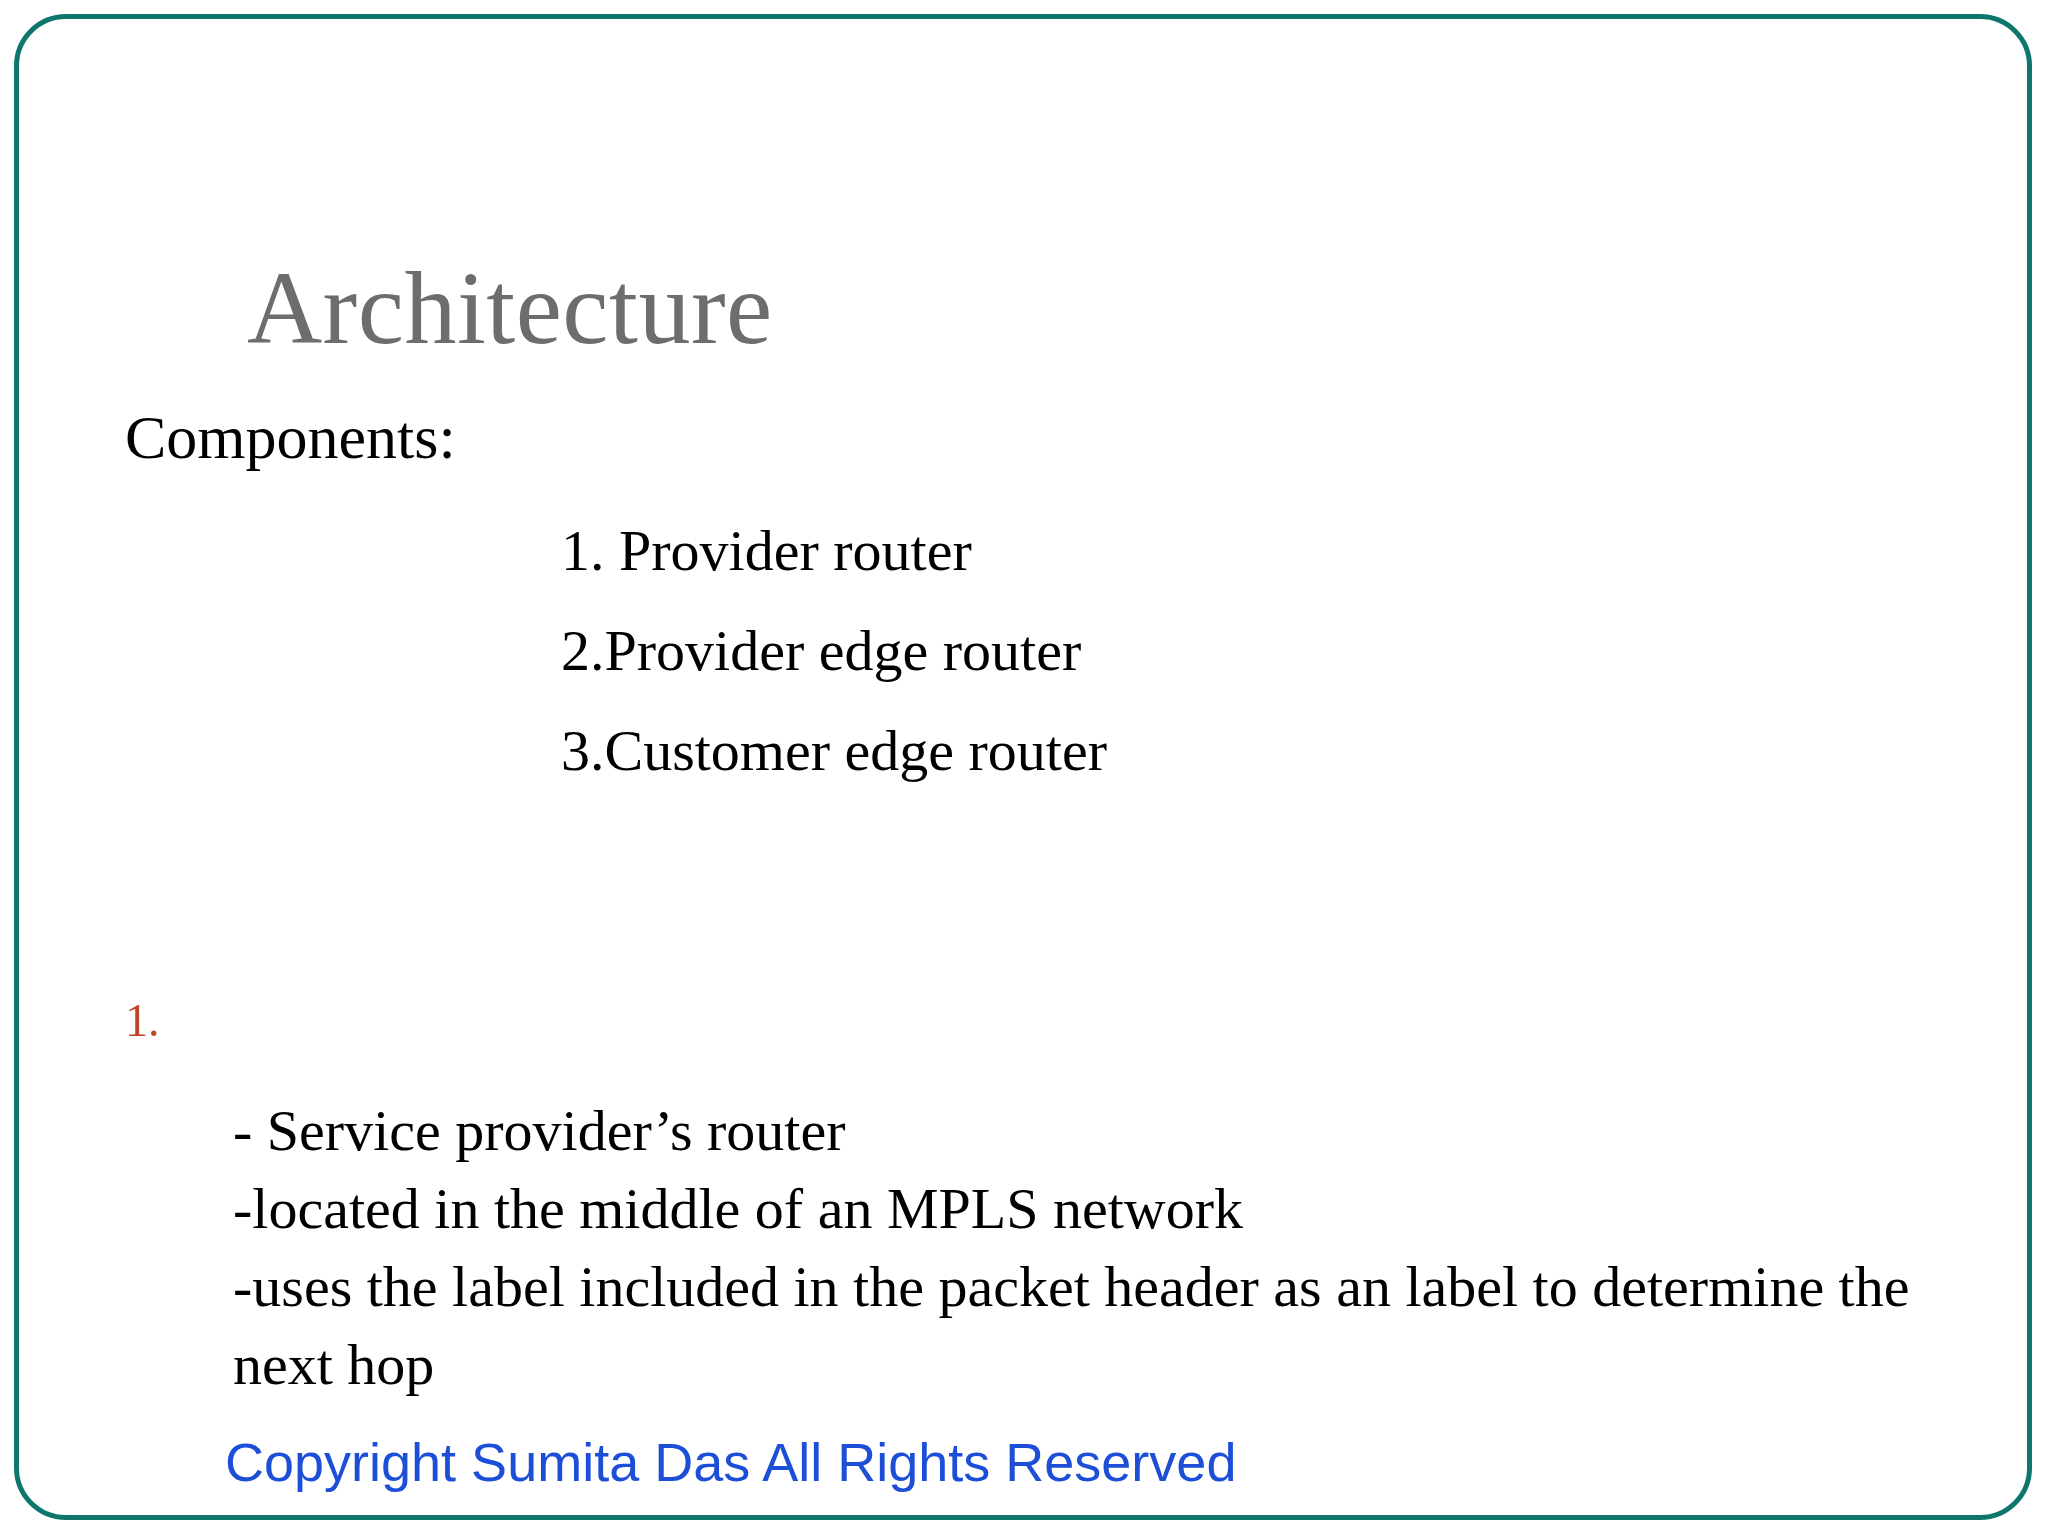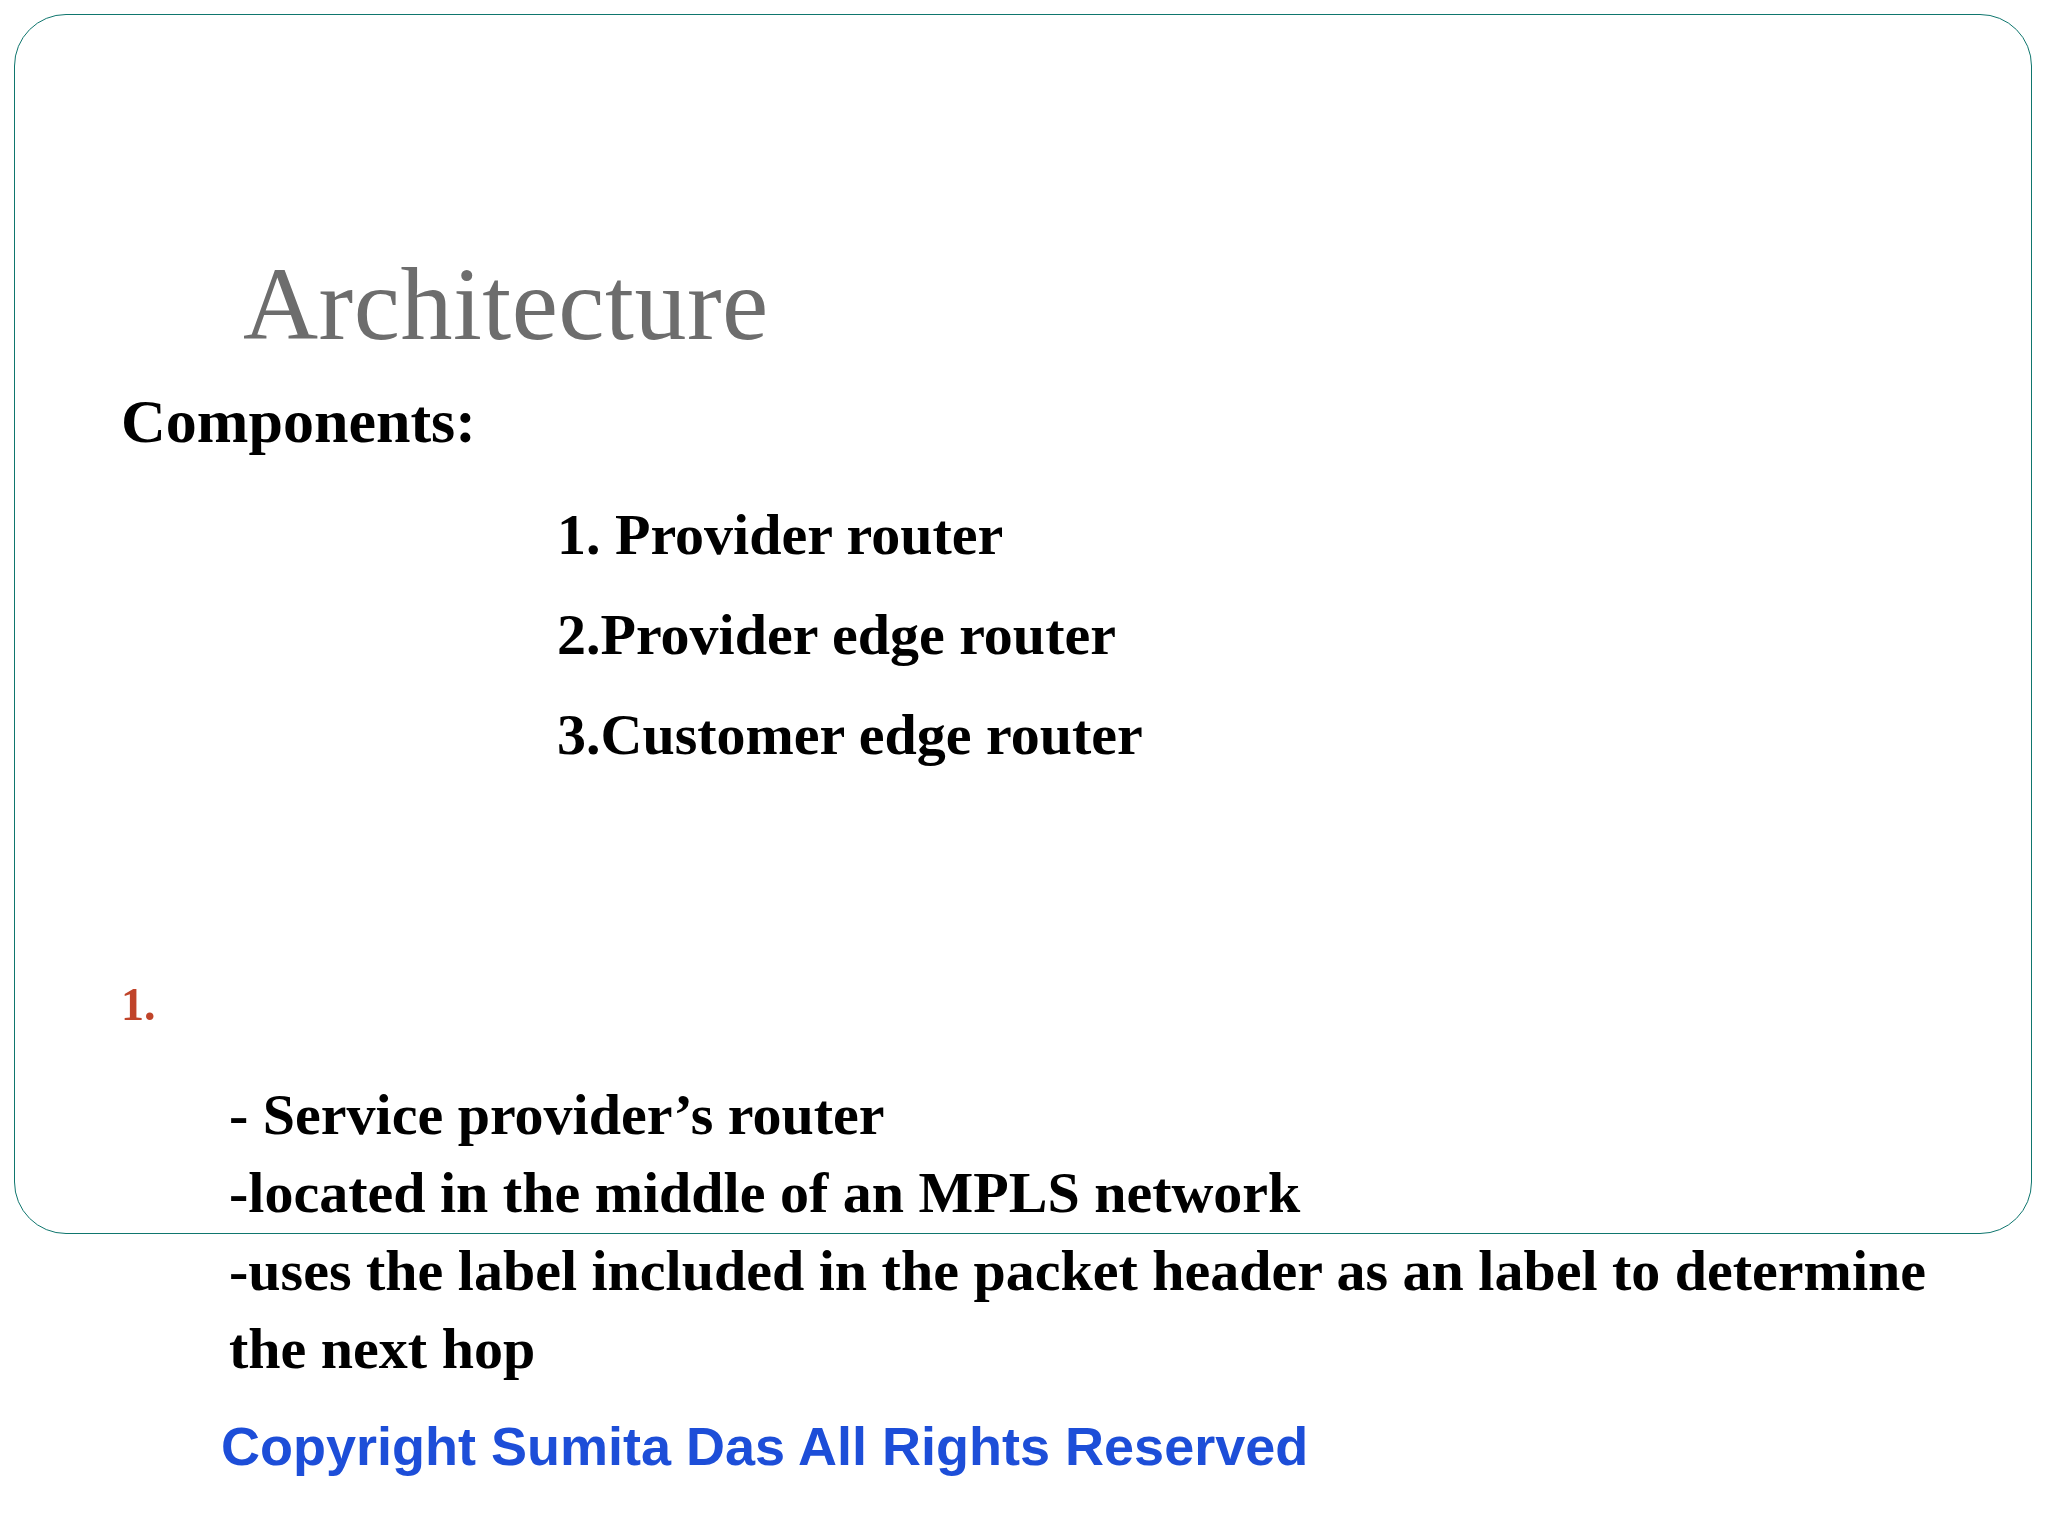--- a/index.html
+++ b/index.html
@@ -12,23 +12,23 @@
     height: 1536px;
     overflow: hidden;
     font-family: "Liberation Serif", "DejaVu Serif", serif;
   }
 
   .slide {
     position: absolute;
     left: 14px;
     top: 14px;
     width: 2018px;
-    height: 1220px;
+    height: 1506px;
     box-sizing: border-box;
-    border: 1px solid #0f766e;
+    border: 5px solid #0f766e;
     border-radius: 52px;
     background: #ffffff;
     padding-left: 48px;
   }
 
   .slide-title {
     position: absolute;
     left: 228px;
     top: 163px;
     font-family: "Liberation Serif", "DejaVu Serif", serif;
@@ -36,24 +36,23 @@
     line-height: 1.08;
     color: #6d6d6d;
     font-weight: 400;
     letter-spacing: 0.5px;
     white-space: nowrap;
   }
 
   .body-area {
     position: absolute;
     left: 0;
-    top: 0;
+    top: 12px;
     width: 2018px;
     height: 1506px;
-    font-weight: bold;
   }
 
   .lead-label {
     position: absolute;
     left: 106px;
     top: 375px;
     font-size: 62px;
     line-height: 1.0;
     color: #000000;
     white-space: nowrap;

